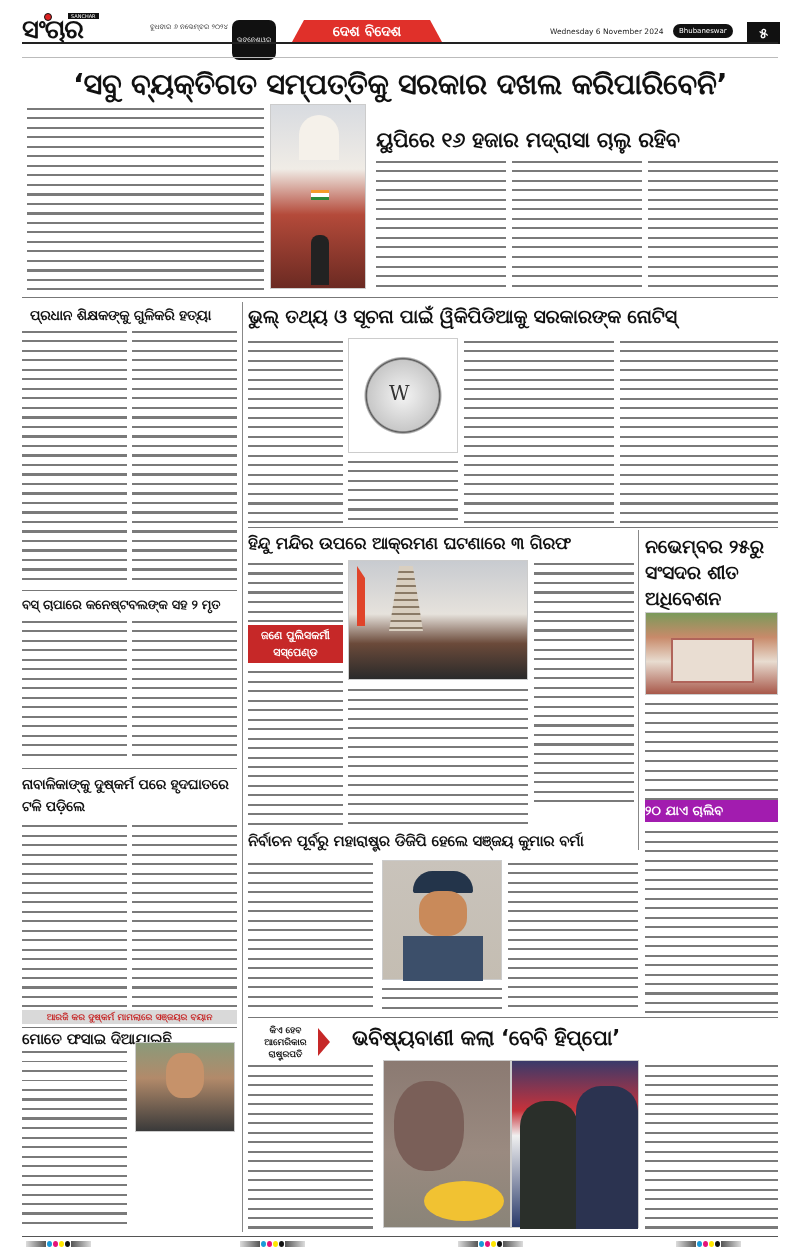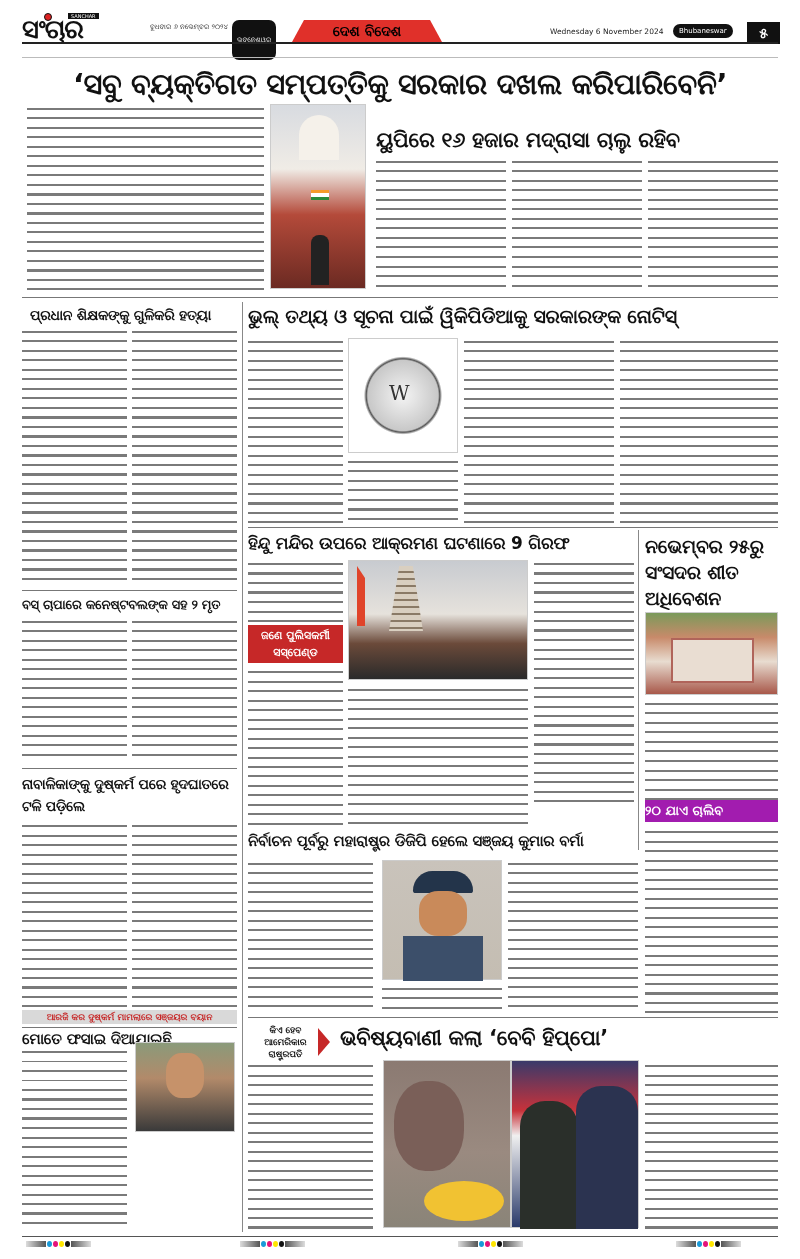--- a/index.html
+++ b/index.html
@@ -4,21 +4,21 @@
 <style>
 *{box-sizing:border-box;margin:0;padding:0}
 body{width:800px;height:1259px;background:#fff;font-family:"DejaVu Sans",sans-serif;color:#111;position:relative;overflow:hidden}
 .abs{position:absolute}
 .masthead{left:0;top:0;width:800px;height:40px}
 .logo{left:22px;top:14px;font-size:26px;font-weight:bold;color:#111;letter-spacing:-1px}
 .logo-dot{left:44px;top:13px;width:8px;height:8px;border-radius:50%;background:#d22;border:1px solid #111}
 .logo-tag{left:68px;top:13px;font-size:5px;background:#111;color:#fff;padding:0 3px}
 .date-od{left:150px;top:23px;font-size:7px;color:#222}
 .city-od{left:232px;top:20px;font-size:7px;background:#111;color:#fff;padding:16px 5px;border-radius:7px}
-.section-banner{left:292px;top:20px;width:150px;height:22px;background:#e0302a;clip-path:polygon(8% 0,92% 0,100% 100%,0 100%);color:#000000;font-weight:bold;font-size:14px;text-align:center;line-height:22px}
+.section-banner{left:292px;top:20px;width:150px;height:22px;background:#e0302a;clip-path:polygon(8% 0,92% 0,100% 100%,0 100%);color:#ffffff;font-weight:bold;font-size:14px;text-align:center;line-height:22px}
 .date-en{left:550px;top:27px;font-size:7.5px;color:#222}
 .city-en{left:673px;top:24px;font-size:7px;background:#111;color:#fff;padding:3px 6px;border-radius:7px}
 .page-num{left:747px;top:22px;width:33px;height:22px;background:#111;color:#fff;font-weight:bold;font-size:14px;text-align:center;line-height:22px}
 .rule{left:22px;top:42px;width:756px;height:2px;background:#222}
 .lead-head{left:22px;top:67px;width:756px;font-size:29px;font-weight:bold;text-align:center;letter-spacing:-0.5px}
 .col-text{font-size:6px;line-height:9.5px;color:#333;text-align:justify}
 .filler{display:block;height:100%;background:repeating-linear-gradient(#fff 0,#fff 3px,#7a7a7a 3px,#7a7a7a 5px,#fff 5px,#fff 9.5px)}
 .photo{border:1px solid #ccc}
 .h2{font-weight:bold;color:#111;letter-spacing:-0.3px}
 .vline{background:#888;width:1px}
@@ -99,21 +99,21 @@
 <div class="abs hline" style="left:22px;top:590px;width:215px"></div>
 <div class="abs h2" style="left:22px;top:597px;width:215px;font-size:13px">ବସ୍ ଚାପାରେ କନେଷ୍ଟବଲଙ୍କ ସହ ୨ ମୃତ</div>
 <div class="abs col-text" style="left:22px;top:618px;width:105px;height:145px">
     <span class="filler"></span>
   </div>
 <div class="abs col-text" style="left:132px;top:618px;width:105px;height:145px">
     <span class="filler"></span>
   </div>
 <div class="abs hline" style="left:22px;top:768px;width:215px"></div>
 
-<div class="abs h2" style="left:248px;top:533px;width:385px;font-size:17px">ହିନ୍ଦୁ ମନ୍ଦିର ଉପରେ ଆକ୍ରମଣ ଘଟଣାରେ 9 ଗିରଫ</div>
+<div class="abs h2" style="left:248px;top:533px;width:385px;font-size:17px">ହିନ୍ଦୁ ମନ୍ଦିର ଉପରେ ଆକ୍ରମଣ ଘଟଣାରେ ୩ ଗିରଫ</div>
 <div class="abs col-text" style="left:248px;top:560px;width:95px;height:62px">
     <span class="filler"></span>
   </div>
 <div class="abs red-box" style="left:248px;top:625px;width:95px;height:38px;font-size:11px;line-height:17px;padding-top:2px">ଜଣେ ପୁଲିସକର୍ମୀ ସସ୍ପେଣ୍ଡ</div>
 <div class="abs col-text" style="left:248px;top:668px;width:95px;height:160px">
     <span class="filler"></span>
   </div>
 <div class="abs photo" style="left:348px;top:560px;width:180px;height:120px;background:linear-gradient(#c8cbd0 0,#e6e2dc 45%,#6b4a3a 70%,#2a2a2a 100%)">
   <div class="abs" style="left:8px;top:5px;width:8px;height:60px;background:#e0442a;clip-path:polygon(0 0,100% 20%,100% 100%,0 100%)"></div>
   <div class="abs" style="left:40px;top:5px;width:34px;height:65px;background:repeating-linear-gradient(#d9cfc0 0,#d9cfc0 5px,#8a7a66 5px,#8a7a66 7px);clip-path:polygon(30% 0,70% 0,100% 100%,0 100%)"></div>
@@ -168,21 +168,21 @@
 <div class="abs h2" style="left:22px;top:1030px;width:215px;font-size:15px">ମୋତେ ଫସାଇ ଦିଆଯାଇଛି</div>
 <div class="abs col-text" style="left:22px;top:1048px;width:105px;height:180px">
     <span class="filler"></span>
   </div>
 <div class="abs photo" style="left:135px;top:1042px;width:100px;height:90px;background:linear-gradient(#8a9a7a 0,#b28a6a 40%,#3a3a3a 100%)">
   <div class="abs" style="left:30px;top:10px;width:38px;height:45px;background:#c6926a;border-radius:40%"></div>
 </div>
 
 <div class="abs" style="left:248px;top:1024px;width:75px;font-size:9px;font-weight:bold;text-align:center;line-height:12px">କିଏ ହେବ ଆମେରିକାର ରାଷ୍ଟ୍ରପତି</div>
 <div class="abs" style="left:318px;top:1028px;width:0;height:0;border-top:14px solid transparent;border-bottom:14px solid transparent;border-left:12px solid #c62828"></div>
-<div class="abs h2" style="left:340px;top:1026px;width:438px;font-size:21px">ଭବିଷ୍ୟବାଣୀ କଲା ‘ବେବି ହିପ୍ପୋ’</div>
+<div class="abs h2" style="left:352px;top:1026px;width:438px;font-size:21px">ଭବିଷ୍ୟବାଣୀ କଲା ‘ବେବି ହିପ୍ପୋ’</div>
 <div class="abs col-text" style="left:248px;top:1062px;width:125px;height:170px">
     <span class="filler"></span>
   </div>
 <div class="abs photo" style="left:383px;top:1060px;width:128px;height:168px;background:linear-gradient(#8b7a72 0,#9a8a80 55%,#8a8478 100%)">
   <div class="abs" style="left:10px;top:20px;width:70px;height:90px;background:#7a5f58;border-radius:45%"></div>
   <div class="abs" style="left:40px;top:120px;width:80px;height:40px;background:#f1c232;border-radius:50%"></div>
 </div>
 <div class="abs photo" style="left:511px;top:1060px;width:128px;height:168px;background:linear-gradient(#3a3a6a 0,#c8323a 30%,#f0f0f0 45%,#2a3a6a 100%)">
   <div class="abs" style="left:8px;top:40px;width:58px;height:128px;background:#2a2f2a;border-radius:25px 25px 0 0"></div>
   <div class="abs" style="left:64px;top:25px;width:62px;height:143px;background:#2b3350;border-radius:25px 25px 0 0"></div>

